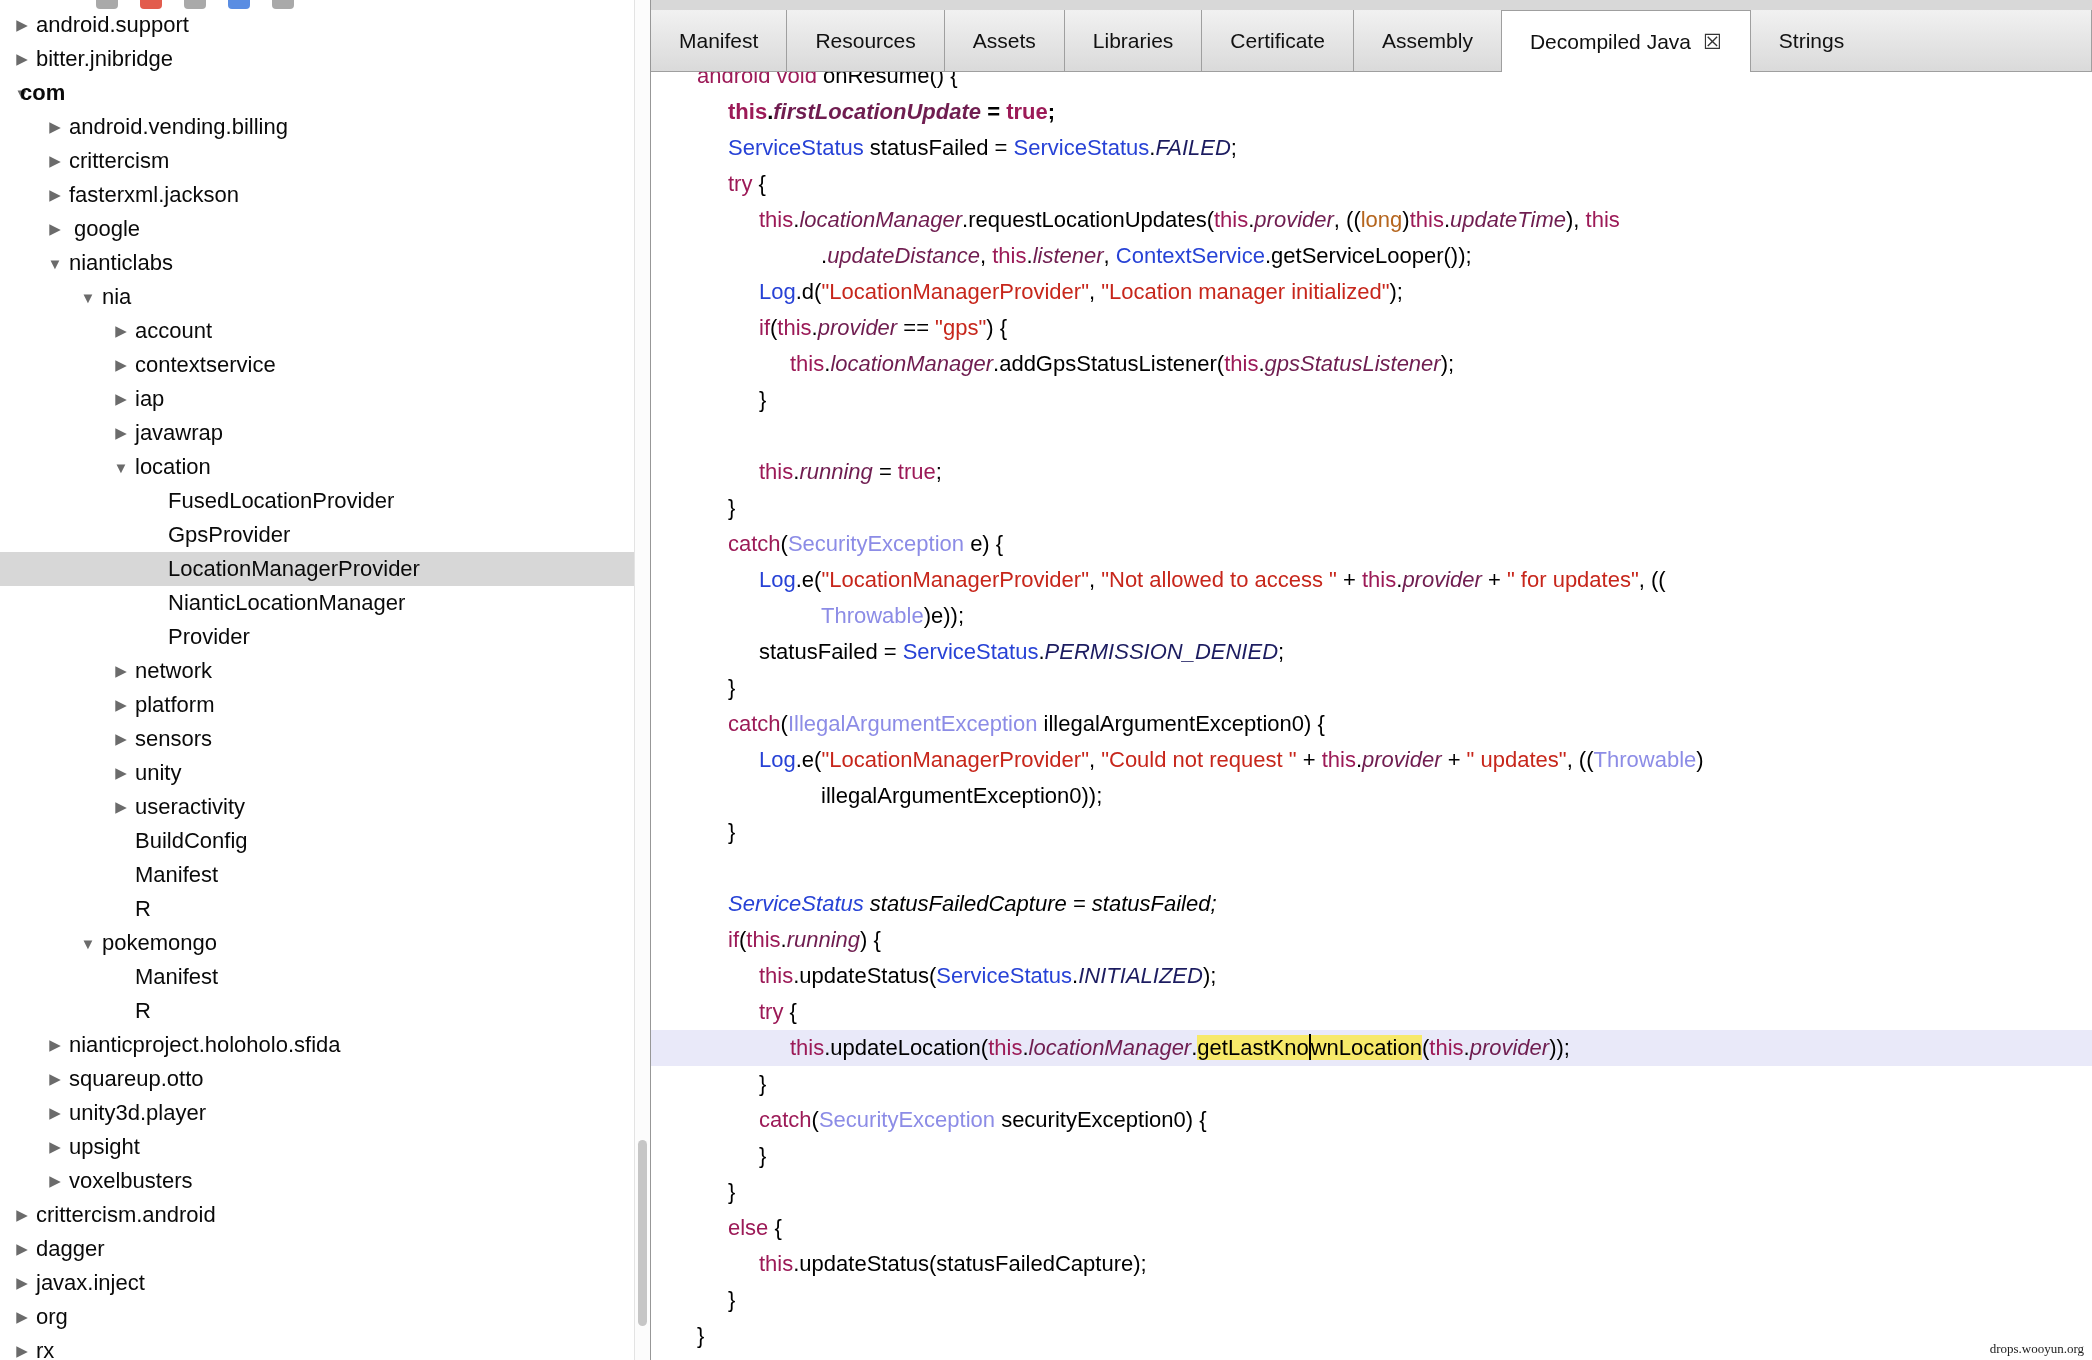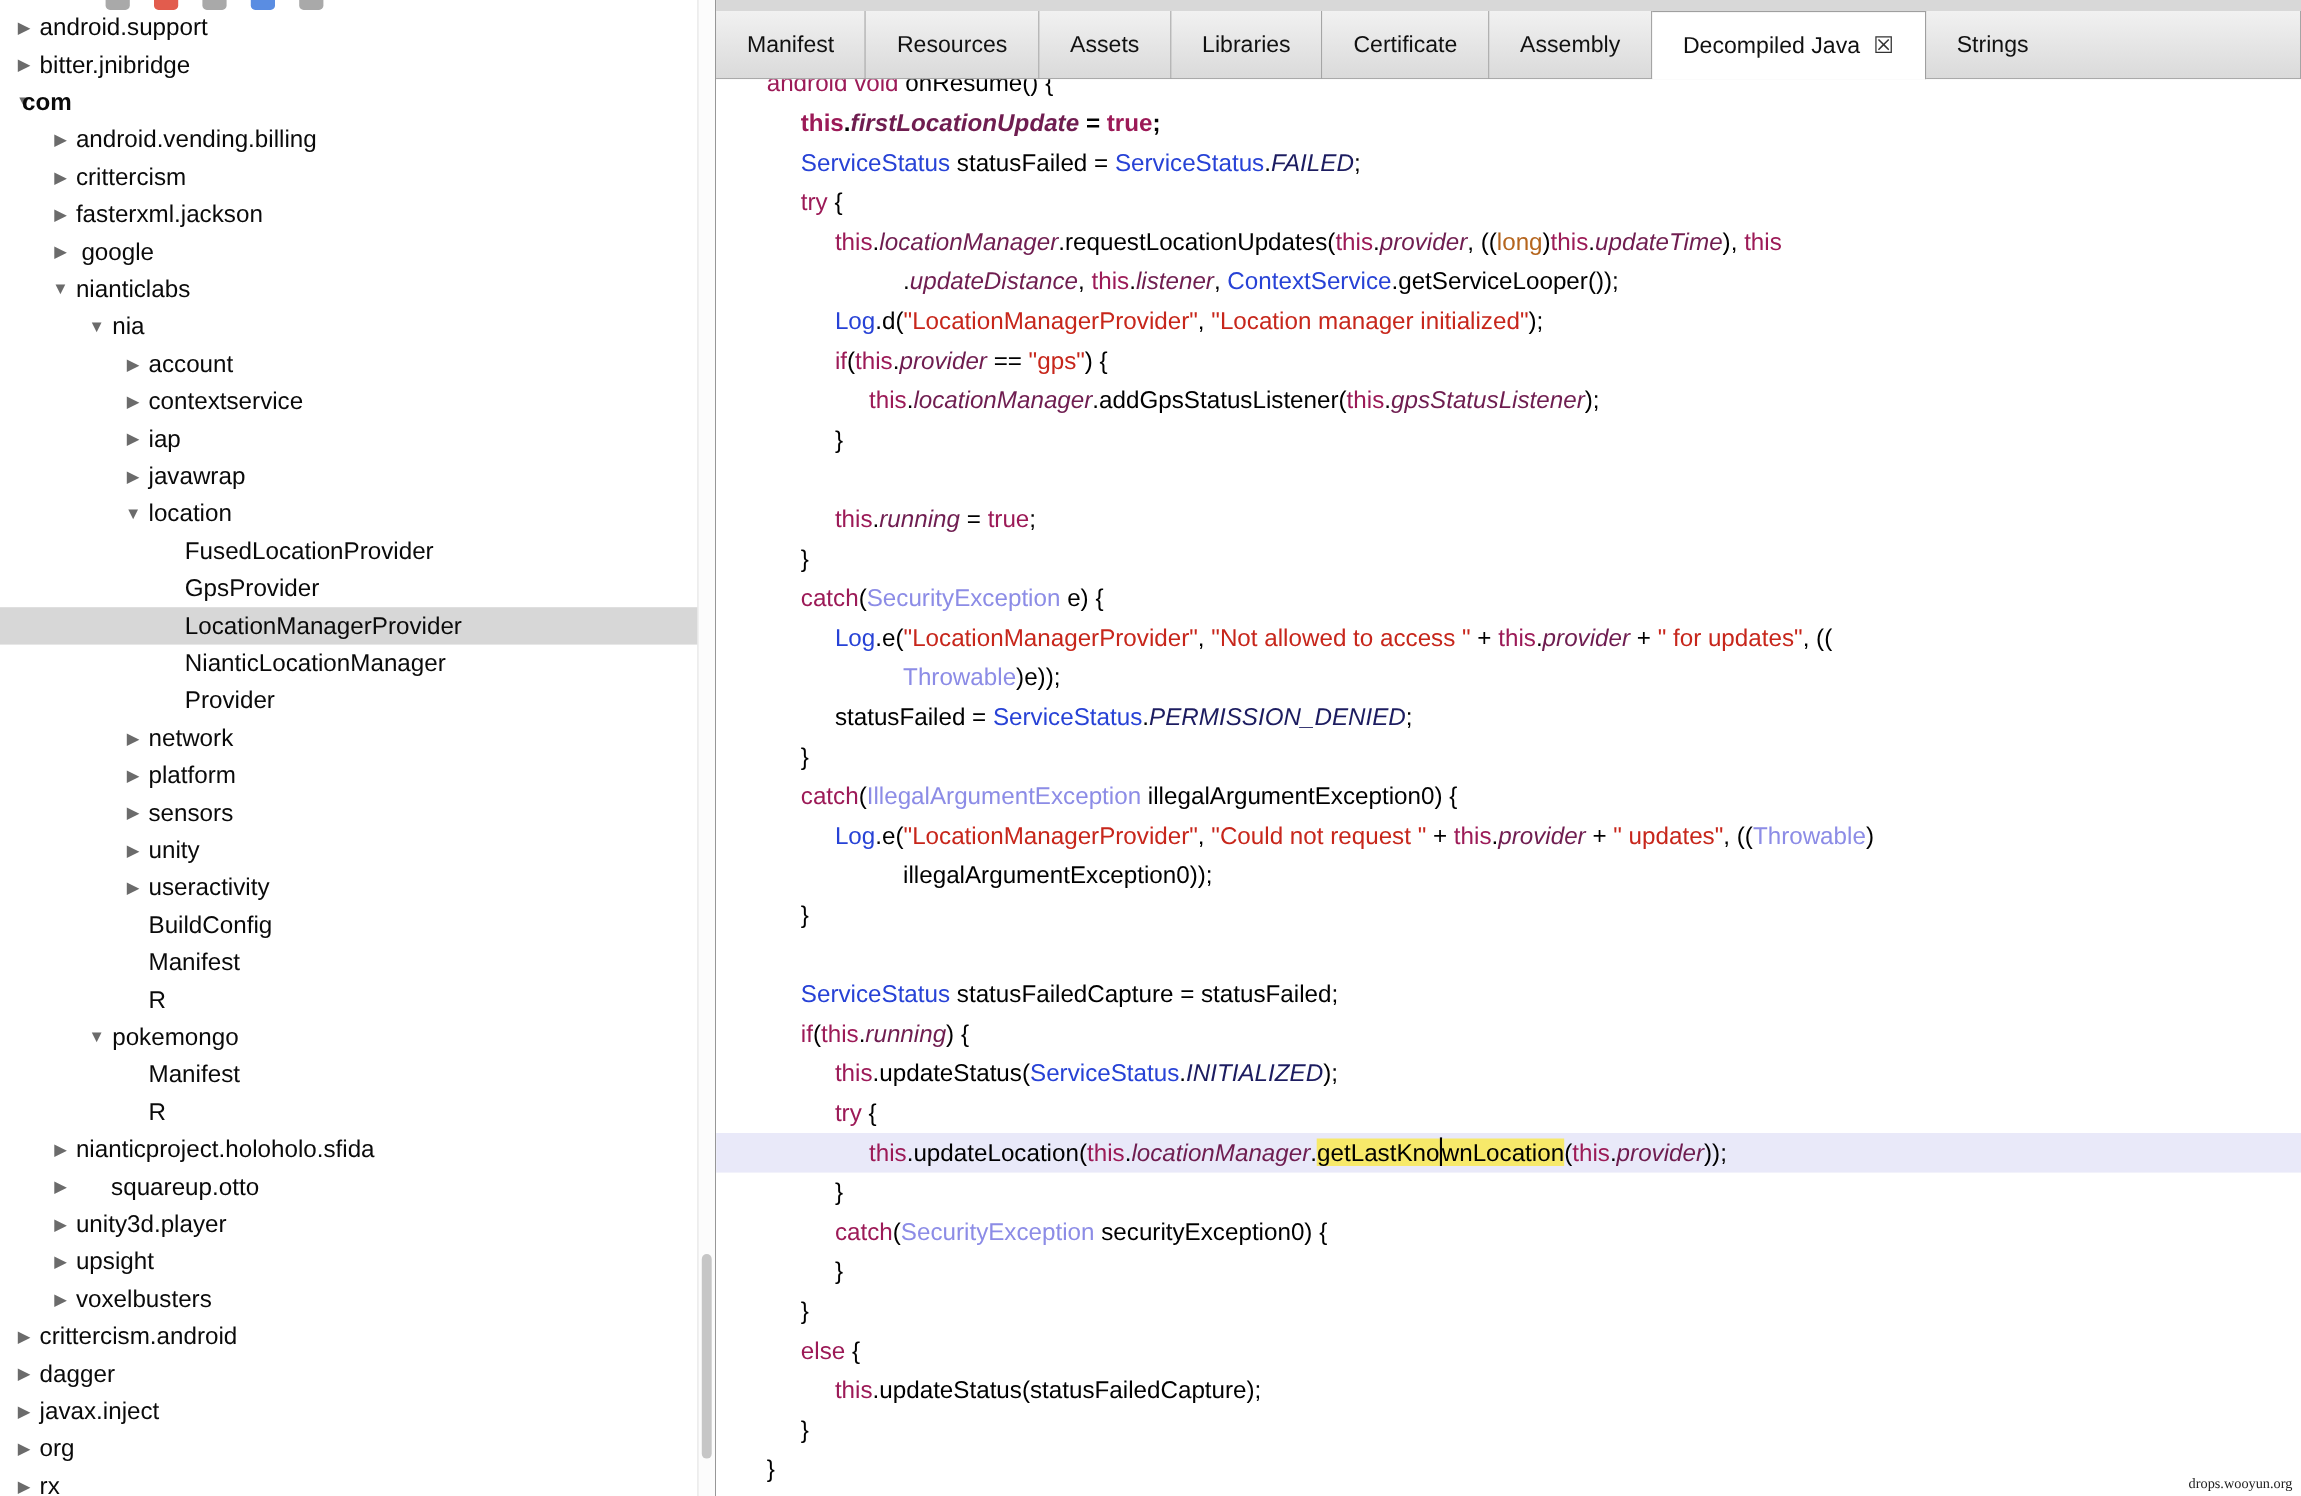--- a/index.html
+++ b/index.html
@@ -175,21 +175,21 @@
         </div>
         <div class="tree-row">
           <span class="tlabel" style="left: 135px;">R</span>
         </div>
         <div class="tree-row">
           <span class="arrow" style="left: 45px;">▶</span>
           <span class="tlabel" style="left: 69px;">nianticproject.holoholo.sfida</span>
         </div>
         <div class="tree-row">
           <span class="arrow" style="left: 45px;">▶</span>
-          <span class="tlabel" style="left: 69px; margin-left: 32px;">squareup.otto</span>
+          <span class="tlabel" style="left: 69px;">squareup.otto</span>
         </div>
         <div class="tree-row">
           <span class="arrow" style="left: 45px;">▶</span>
           <span class="tlabel" style="left: 69px;">unity3d.player</span>
         </div>
         <div class="tree-row">
           <span class="arrow" style="left: 45px;">▶</span>
           <span class="tlabel" style="left: 69px;">upsight</span>
         </div>
         <div class="tree-row">
@@ -268,21 +268,21 @@
           <div class="line" style="padding-left: 77px;"><span class="tk-k">catch</span><span class="tk-p">(</span><span class="tk-x">SecurityException</span><span class="tk-p"> e) {</span></div>
           <div class="line" style="padding-left: 108px;"><span class="tk-t">Log</span><span class="tk-p">.e(</span><span class="tk-s">"LocationManagerProvider"</span><span class="tk-p">, </span><span class="tk-s">"Not allowed to access "</span><span class="tk-p"> + </span><span class="tk-k">this</span><span class="tk-p">.</span><span class="tk-f">provider</span><span class="tk-p"> + </span><span class="tk-s">" for updates"</span><span class="tk-p">, ((</span></div>
           <div class="line" style="padding-left: 170px;"><span class="tk-x">Throwable</span><span class="tk-p">)e));</span></div>
           <div class="line" style="padding-left: 108px;"><span class="tk-p">statusFailed = </span><span class="tk-t">ServiceStatus</span><span class="tk-p">.</span><span class="tk-c">PERMISSION_DENIED</span><span class="tk-p">;</span></div>
           <div class="line" style="padding-left: 77px;"><span class="tk-p">}</span></div>
           <div class="line" style="padding-left: 77px;"><span class="tk-k">catch</span><span class="tk-p">(</span><span class="tk-x">IllegalArgumentException</span><span class="tk-p"> illegalArgumentException0) {</span></div>
           <div class="line" style="padding-left: 108px;"><span class="tk-t">Log</span><span class="tk-p">.e(</span><span class="tk-s">"LocationManagerProvider"</span><span class="tk-p">, </span><span class="tk-s">"Could not request "</span><span class="tk-p"> + </span><span class="tk-k">this</span><span class="tk-p">.</span><span class="tk-f">provider</span><span class="tk-p"> + </span><span class="tk-s">" updates"</span><span class="tk-p">, ((</span><span class="tk-x">Throwable</span><span class="tk-p">)</span></div>
           <div class="line" style="padding-left: 170px;"><span class="tk-p">illegalArgumentException0));</span></div>
           <div class="line" style="padding-left: 77px;"><span class="tk-p">}</span></div>
           <div class="line" style="padding-left: 46px;"></div>
-          <div class="line" style="padding-left: 77px;"><span class="tk-t">ServiceStatus</span><span class="tk-p"> statusFailedCapture = statusFailed;</span></div>
+          <div class="line" style="padding-left: 77px; font-style: italic;"><span class="tk-t">ServiceStatus</span><span class="tk-p"> statusFailedCapture = statusFailed;</span></div>
           <div class="line" style="padding-left: 77px;"><span class="tk-k">if</span><span class="tk-p">(</span><span class="tk-k">this</span><span class="tk-p">.</span><span class="tk-f">running</span><span class="tk-p">) {</span></div>
           <div class="line" style="padding-left: 108px;"><span class="tk-k">this</span><span class="tk-p">.updateStatus(</span><span class="tk-t">ServiceStatus</span><span class="tk-p">.</span><span class="tk-c">INITIALIZED</span><span class="tk-p">);</span></div>
           <div class="line" style="padding-left: 108px;"><span class="tk-k">try</span><span class="tk-p"> {</span></div>
           <div class="line sel" style="padding-left: 139px;"><span class="tk-k">this</span><span class="tk-p">.updateLocation(</span><span class="tk-k">this</span><span class="tk-p">.</span><span class="tk-f">locationManager</span><span class="tk-p">.</span><span class="tk-hl">getLastKno</span><span class="caret"></span><span class="tk-hl">wnLocation</span><span class="tk-p">(</span><span class="tk-k">this</span><span class="tk-p">.</span><span class="tk-f">provider</span><span class="tk-p">));</span></div>
           <div class="line" style="padding-left: 108px;"><span class="tk-p">}</span></div>
           <div class="line" style="padding-left: 108px;"><span class="tk-k">catch</span><span class="tk-p">(</span><span class="tk-x">SecurityException</span><span class="tk-p"> securityException0) {</span></div>
           <div class="line" style="padding-left: 108px;"><span class="tk-p">}</span></div>
           <div class="line" style="padding-left: 77px;"><span class="tk-p">}</span></div>
           <div class="line" style="padding-left: 77px;"><span class="tk-k">else</span><span class="tk-p"> {</span></div>
           <div class="line" style="padding-left: 108px;"><span class="tk-k">this</span><span class="tk-p">.updateStatus(statusFailedCapture);</span></div>

